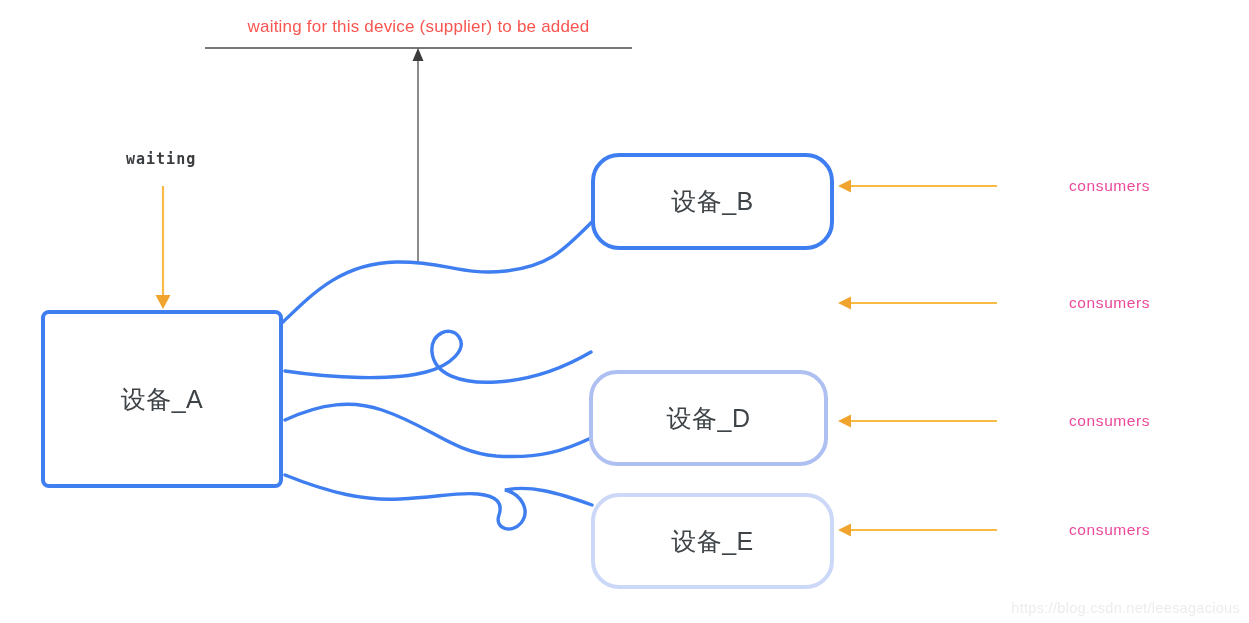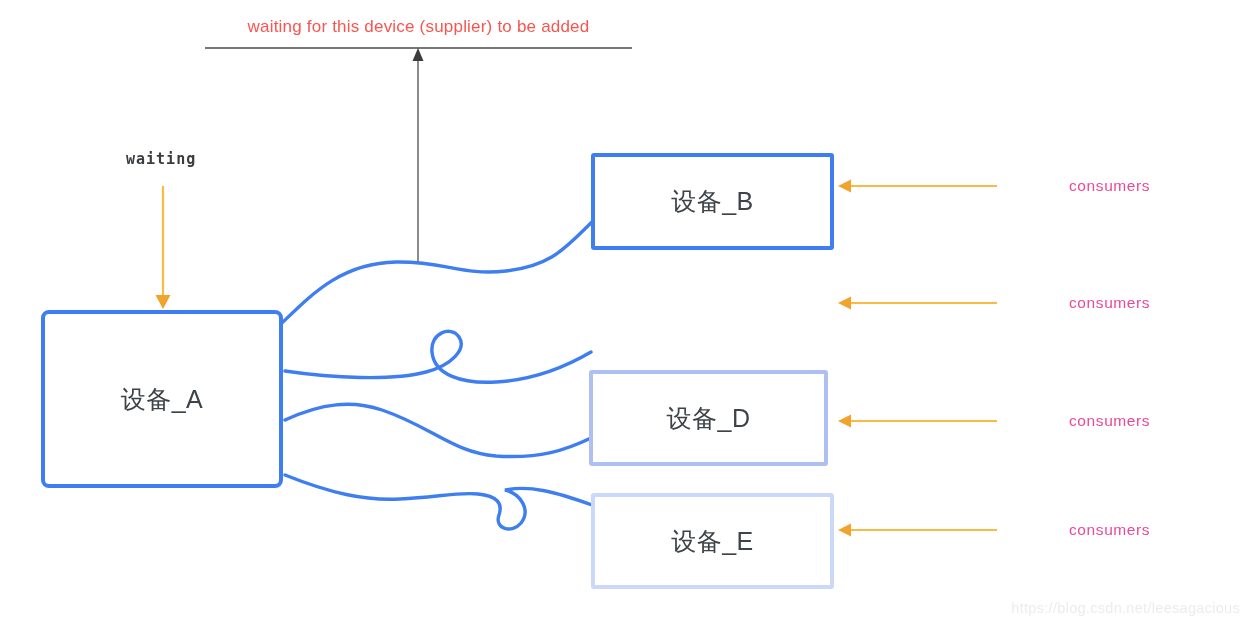--- a/index.html
+++ b/index.html
@@ -3,21 +3,21 @@
 <meta charset="utf-8">
 <style>
   html,body{margin:0;padding:0;background:#fff;}
   #canvas{
     position:relative;width:1249px;height:623px;background:#ffffff;
     font-family:"Liberation Sans",sans-serif;overflow:hidden;
   }
   #wires{position:absolute;left:0;top:0;width:1249px;height:623px;}
   .device-box{
     position:absolute;display:flex;align-items:center;justify-content:center;
-    background:#ffffff;border:4px solid #3e7ef0;border-radius:3px;
+    background:#ffffff;border:4px solid #3e7ef0;border-radius:28px;
     color:#3e4347;font-size:25px;letter-spacing:0.5px;box-sizing:border-box;
   }
   #box-a{left:41px;top:310px;width:242px;height:178px;border-radius:8px;}
   #box-b{left:591px;top:153px;width:243px;height:97px;}
   #box-c{left:591px;top:262px;width:243px;height:97px;}
   #box-d{left:589px;top:370px;width:239px;height:96px;}
   #box-e{left:591px;top:481px;width:243px;height:96px;margin-top:12px;}
 
   .note-red{
     position:absolute;left:205px;top:17px;width:427px;text-align:center;

